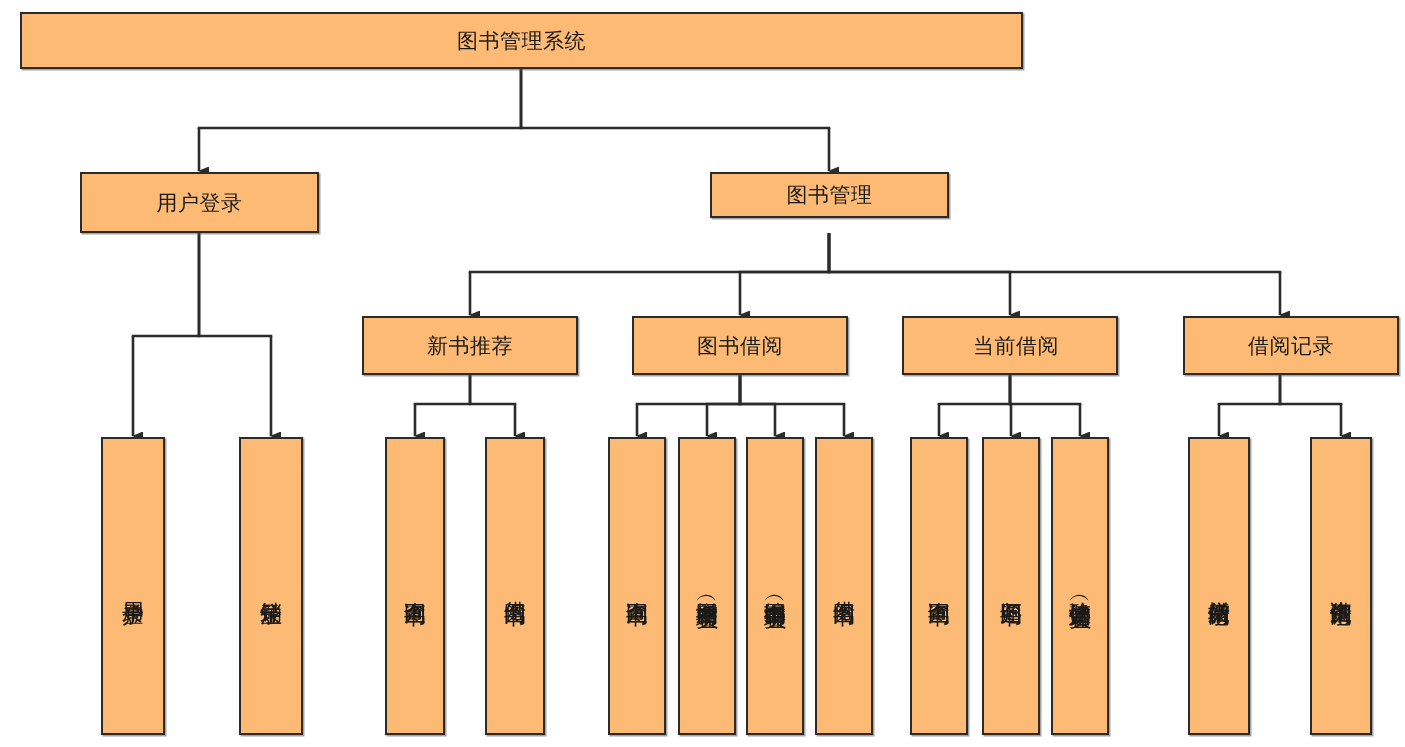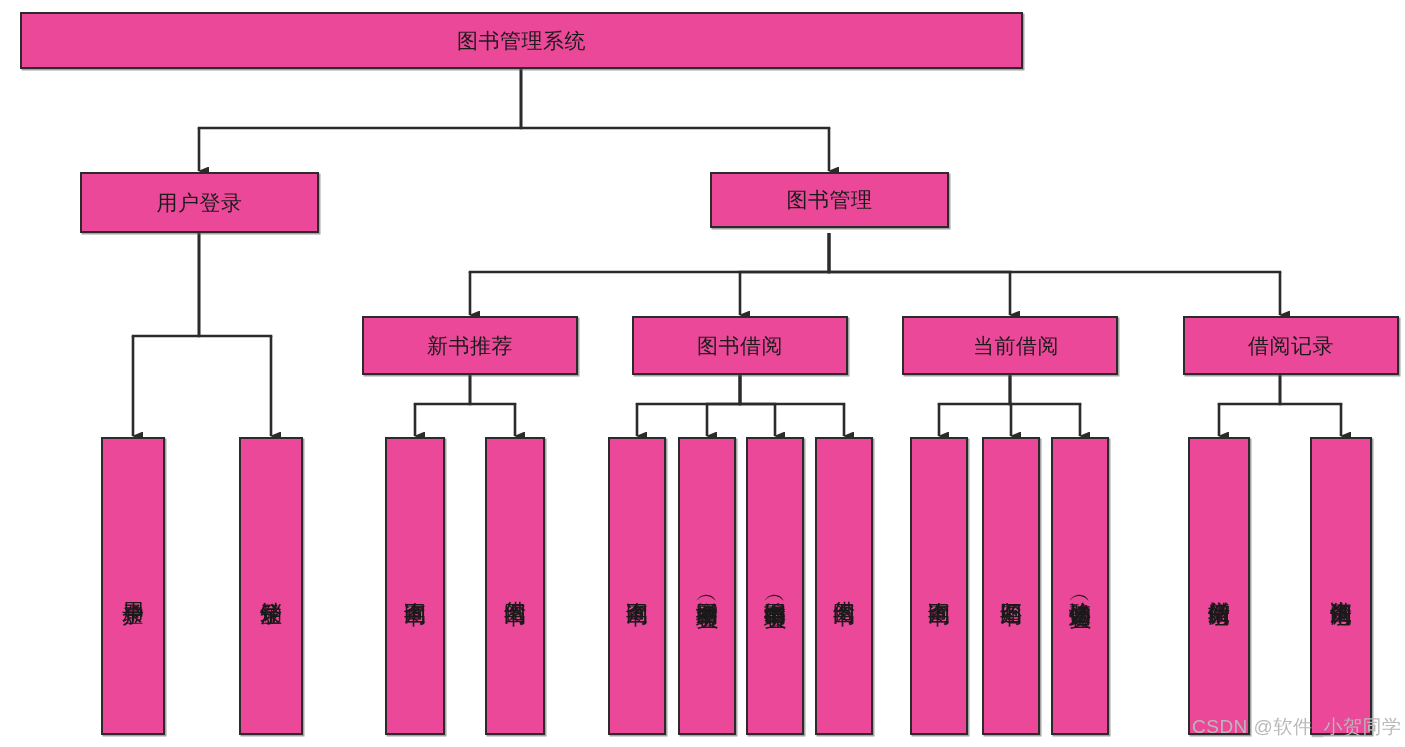--- a/index.html
+++ b/index.html
@@ -21,21 +21,21 @@
     position: absolute;
     left: 0;
     top: 0;
     width: 1405px;
     height: 747px;
     pointer-events: none;
   }
   .node {
     position: absolute;
     box-sizing: border-box;
-    background: #ec4899;
+    background: #fdba74;
     border: 2px solid #2b2b2b;
     box-shadow: 1.5px 1.5px 0 rgba(90,90,90,0.55);
     display: flex;
     align-items: center;
     justify-content: center;
     color: #1a1a1a;
   }
   .node.horiz .label {
     font-size: 21px;
     line-height: 1.1;
@@ -123,21 +123,21 @@
       </g>
   </svg>
 
   <div class="node horiz" style="left: 20px; top: 12px; width: 1003px; height: 57px;">
     <span class="label">图书管理系统</span>
   </div>
 
   <div class="node horiz" style="left: 80px; top: 172px; width: 239px; height: 61px;">
     <span class="label">用户登录</span>
   </div>
-  <div class="node horiz" style="left: 710px; top: 172px; width: 239px; height: 56px;">
+  <div class="node horiz" style="left: 710px; top: 172px; width: 239px; height: 46px;">
     <span class="label">图书管理</span>
   </div>
 
   <div class="node horiz" style="left: 632px; top: 316px; width: 216px; height: 59px;">
     <span class="label">图书借阅</span>
   </div>
   <div class="node horiz" style="left: 362px; top: 316px; width: 216px; height: 59px;">
     <span class="label">新书推荐</span>
   </div>
   <div class="node horiz" style="left: 902px; top: 316px; width: 216px; height: 59px; padding-left: 12px;">
@@ -180,14 +180,13 @@
   <div class="node vert topalign" style="left: 1051px; top: 437px; width: 58px; height: 298px;">
     <span class="label">确认归还（管理员）</span>
   </div>
   <div class="node vert" style="left: 1188px; top: 437px; width: 62px; height: 298px;">
     <span class="label">新增借阅记录</span>
   </div>
   <div class="node vert" style="left: 1310px; top: 437px; width: 62px; height: 298px;">
     <span class="label">查询借阅记录</span>
   </div>
 
-  <div class="watermark" style="left: 1192px; top: 714px; color: rgb(185, 185, 185);">CSDN @软件_小贺同学</div>
 </div>
 
 </body></html>

